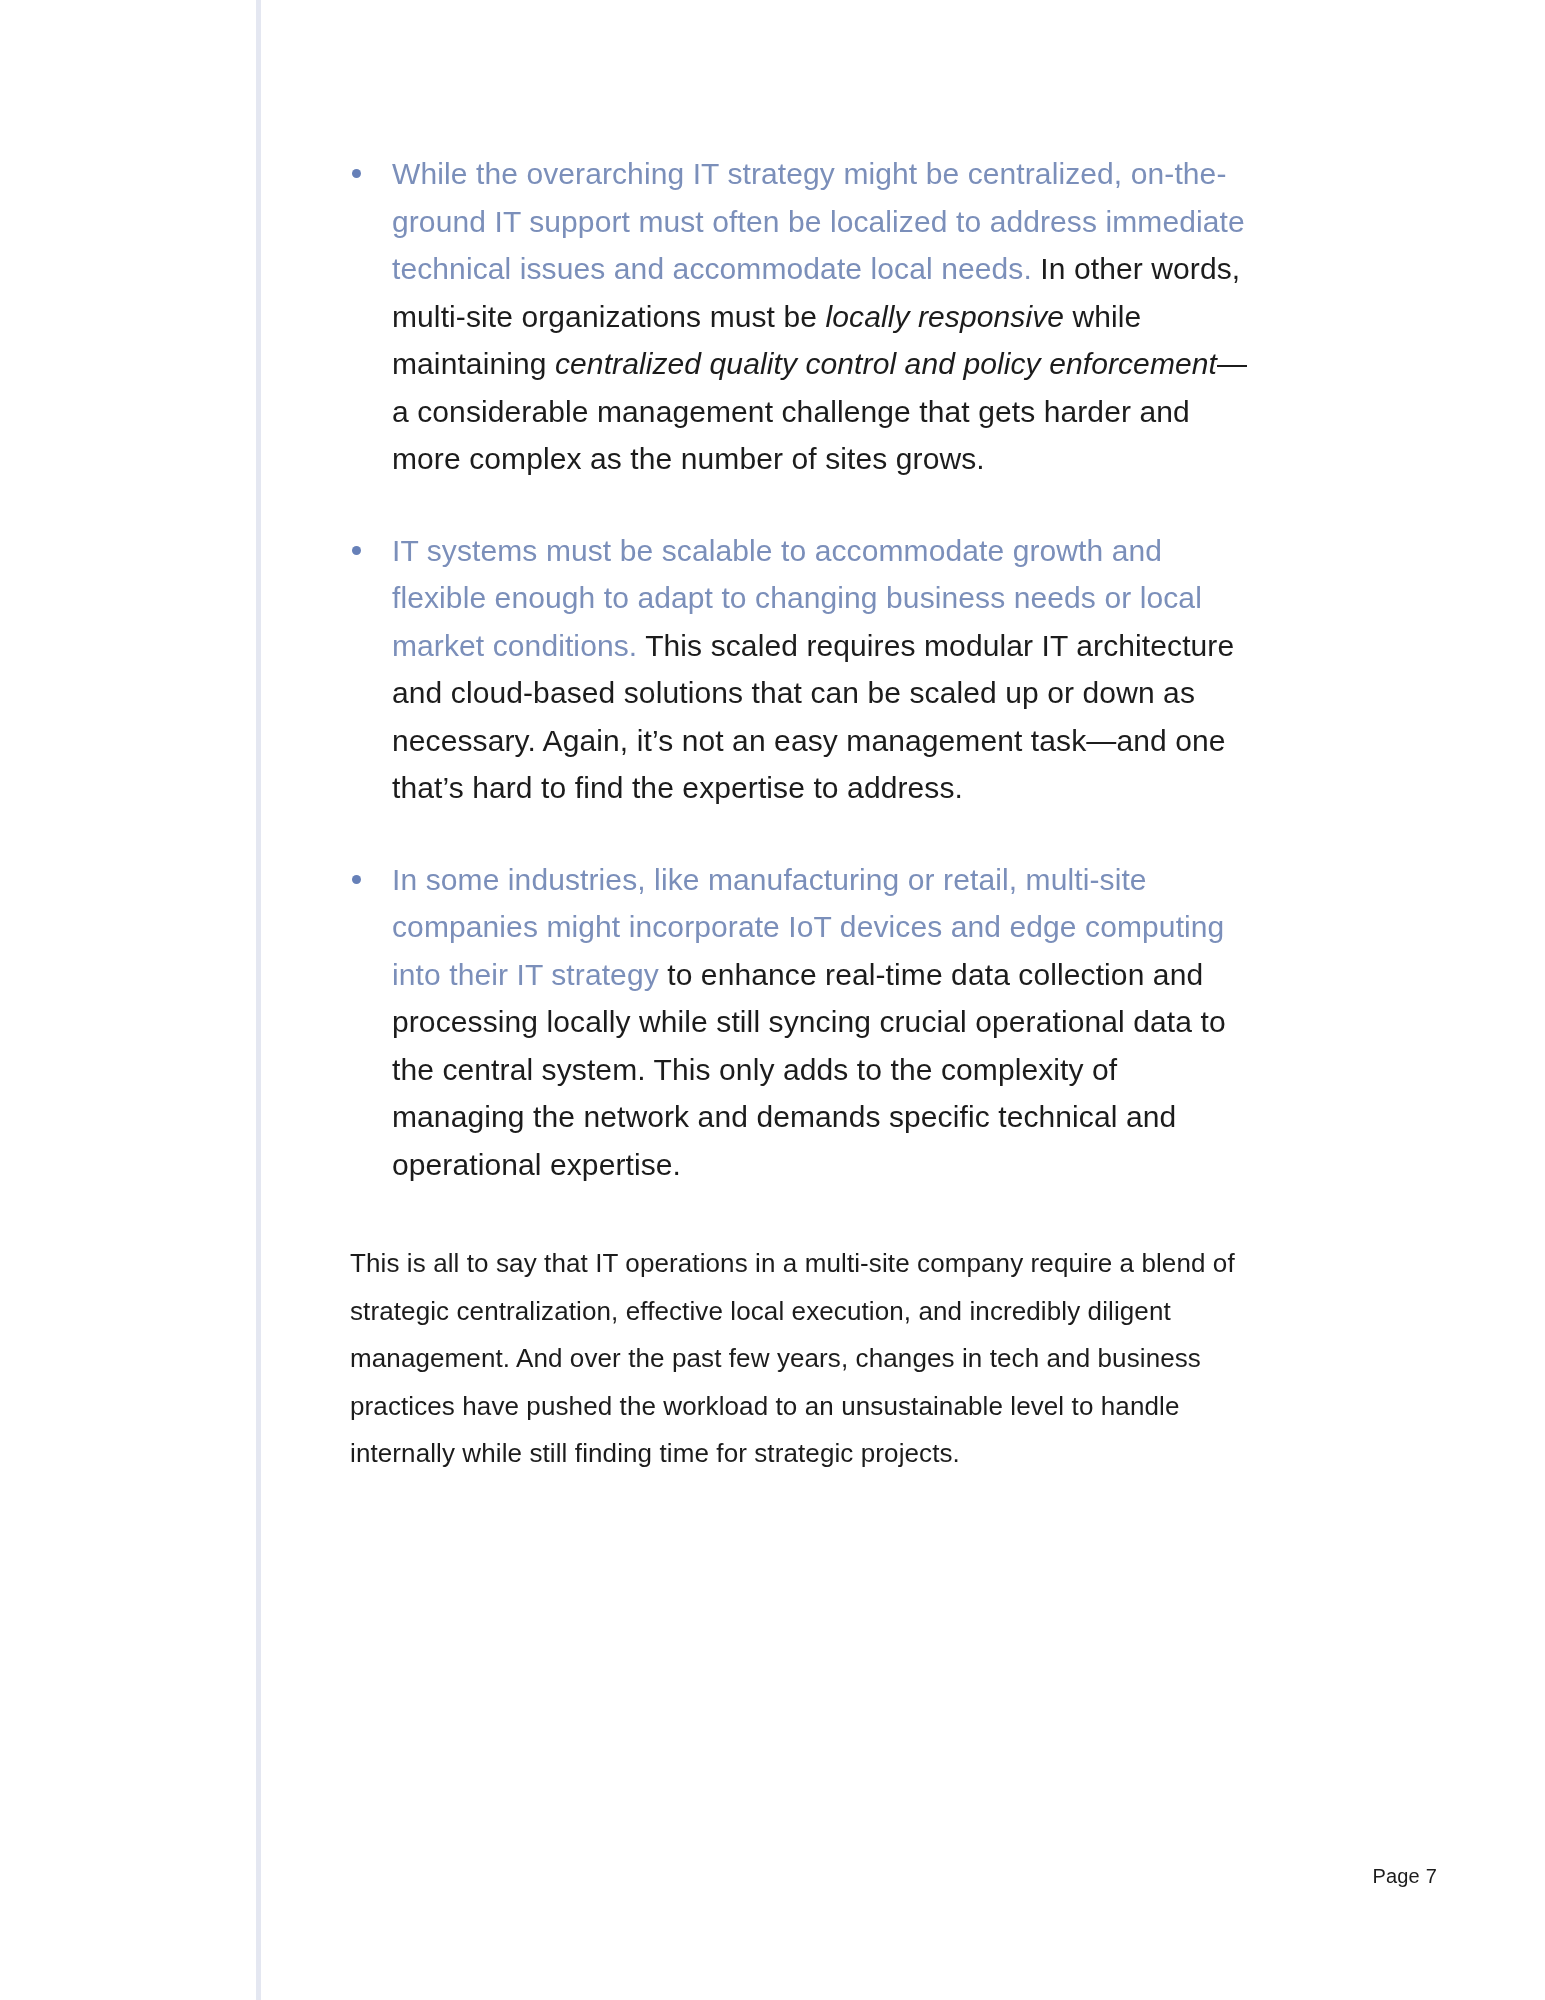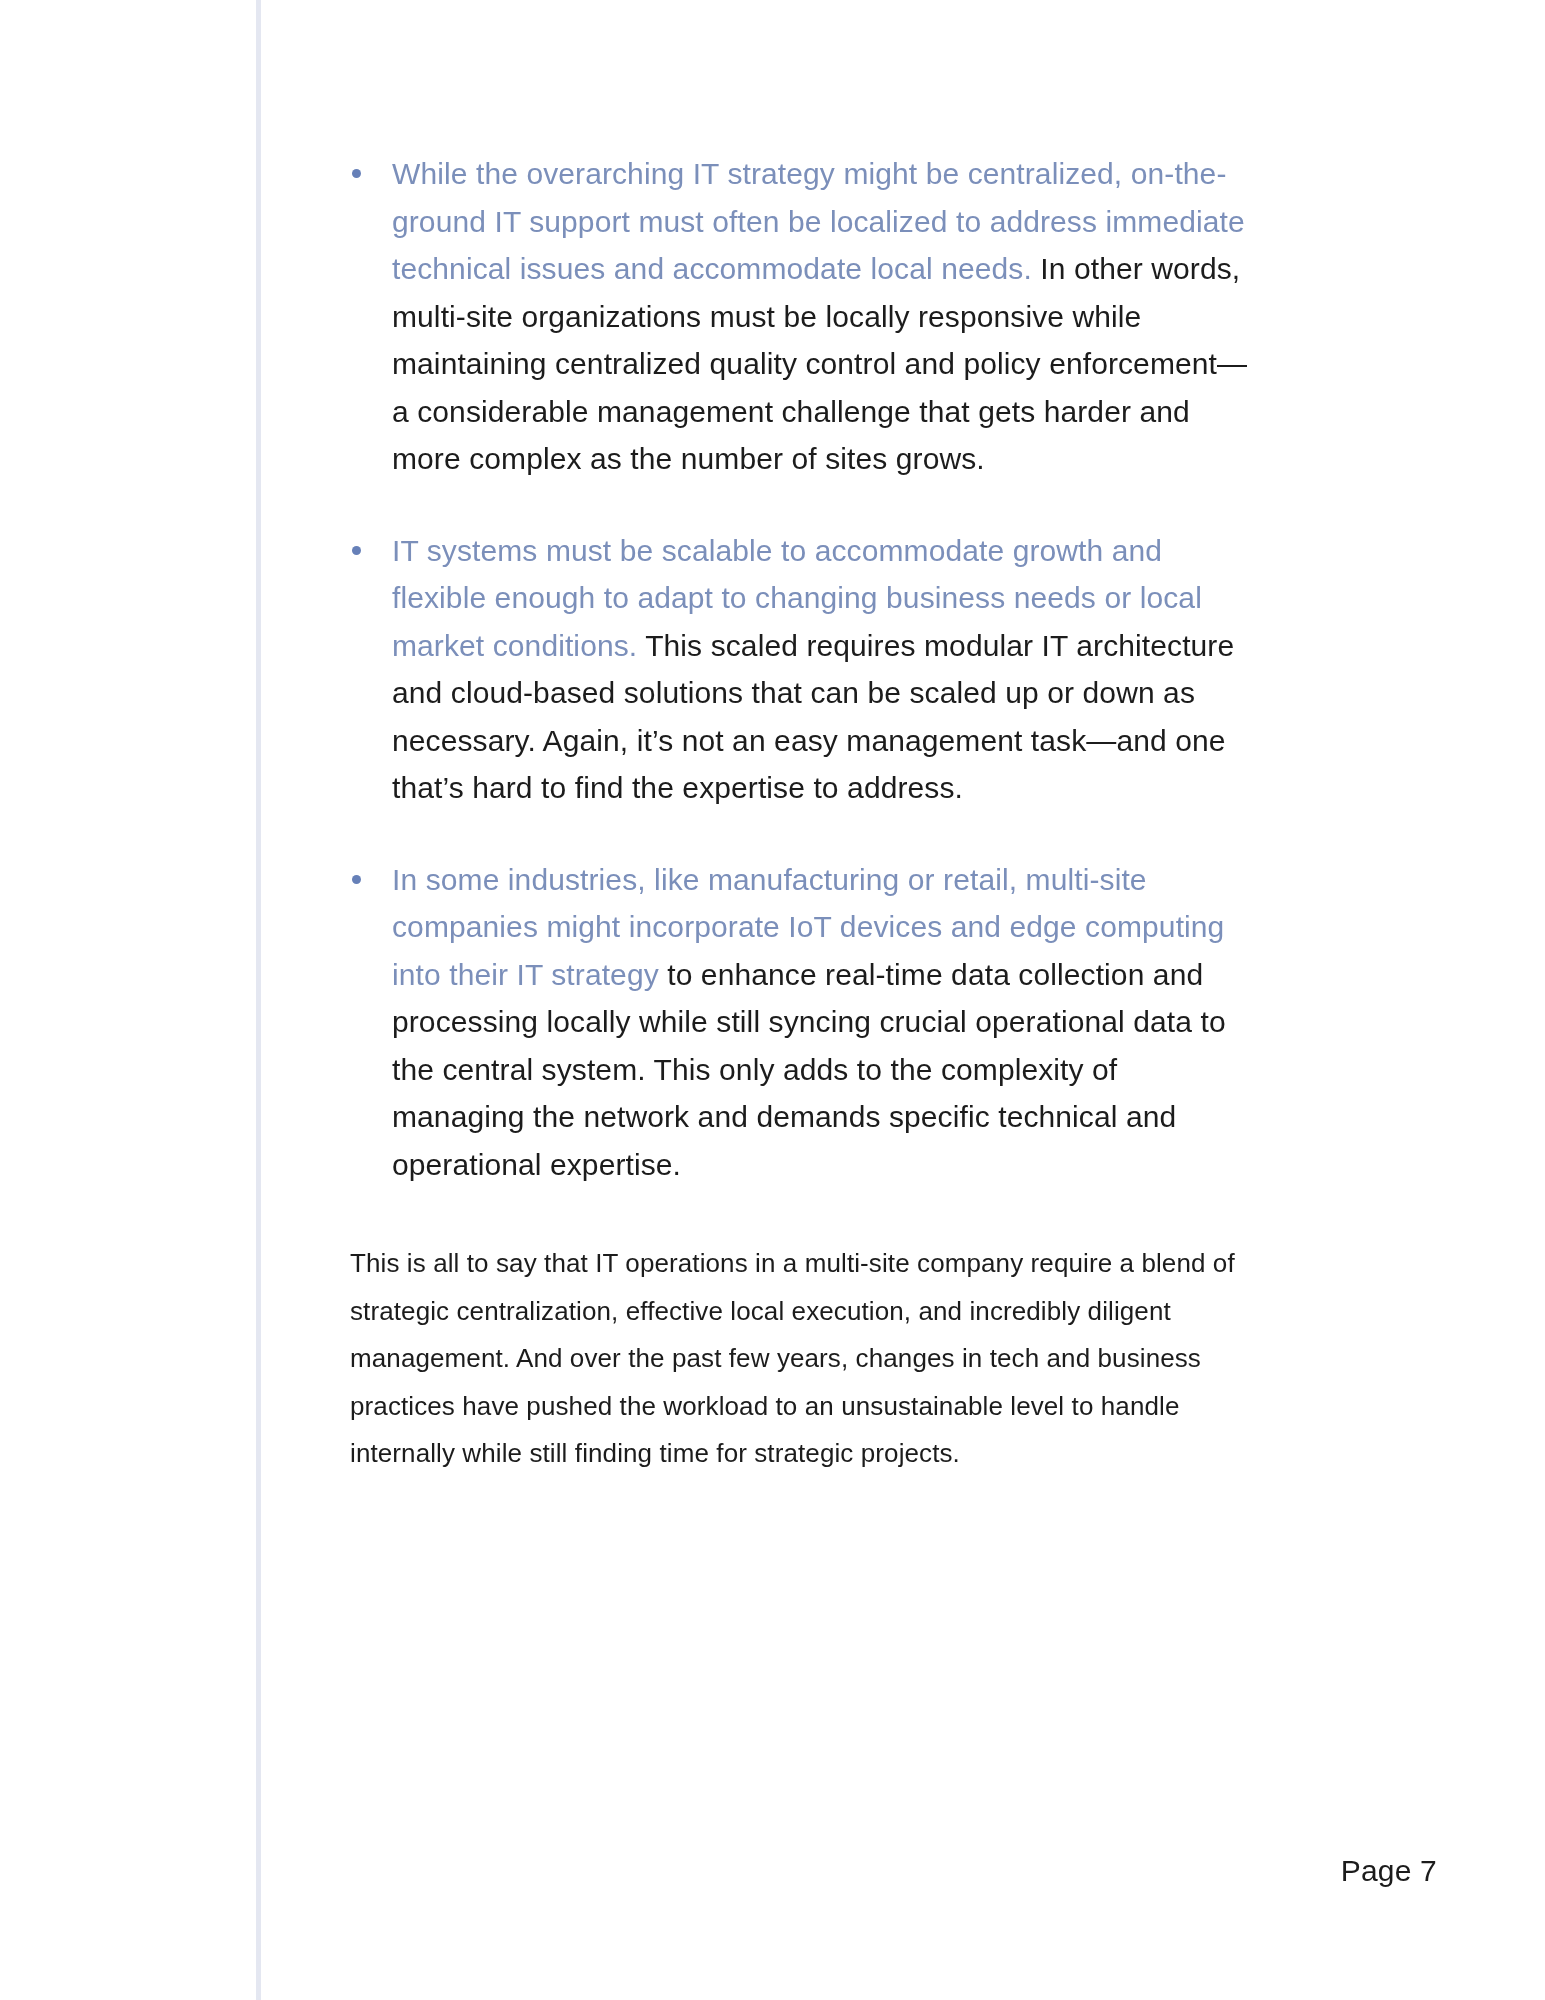--- a/index.html
+++ b/index.html
@@ -67,35 +67,36 @@
     height: 9px;
     border-radius: 50%;
     background: #6680b8;
   }
 
   .hl {
     color: #7b8fba;
   }
 
   .em {
+    font-style: italic;
   }
 
   .closing-para {
     margin: 52px 0 0 0;
     font-size: 26px;
     line-height: 47.5px;
     color: #1c1c1c;
     letter-spacing: 0.1px;
   }
 
   .page-footer {
     position: absolute;
     right: 108px;
     bottom: 112px;
-    font-size: 30px;
+    font-size: 20px;
     color: #1c1c1c;
     letter-spacing: 0.2px;
   }
 </style>
 </head>
 <body>
 
 <div class="page">
 
   <div class="margin-rule"></div>

